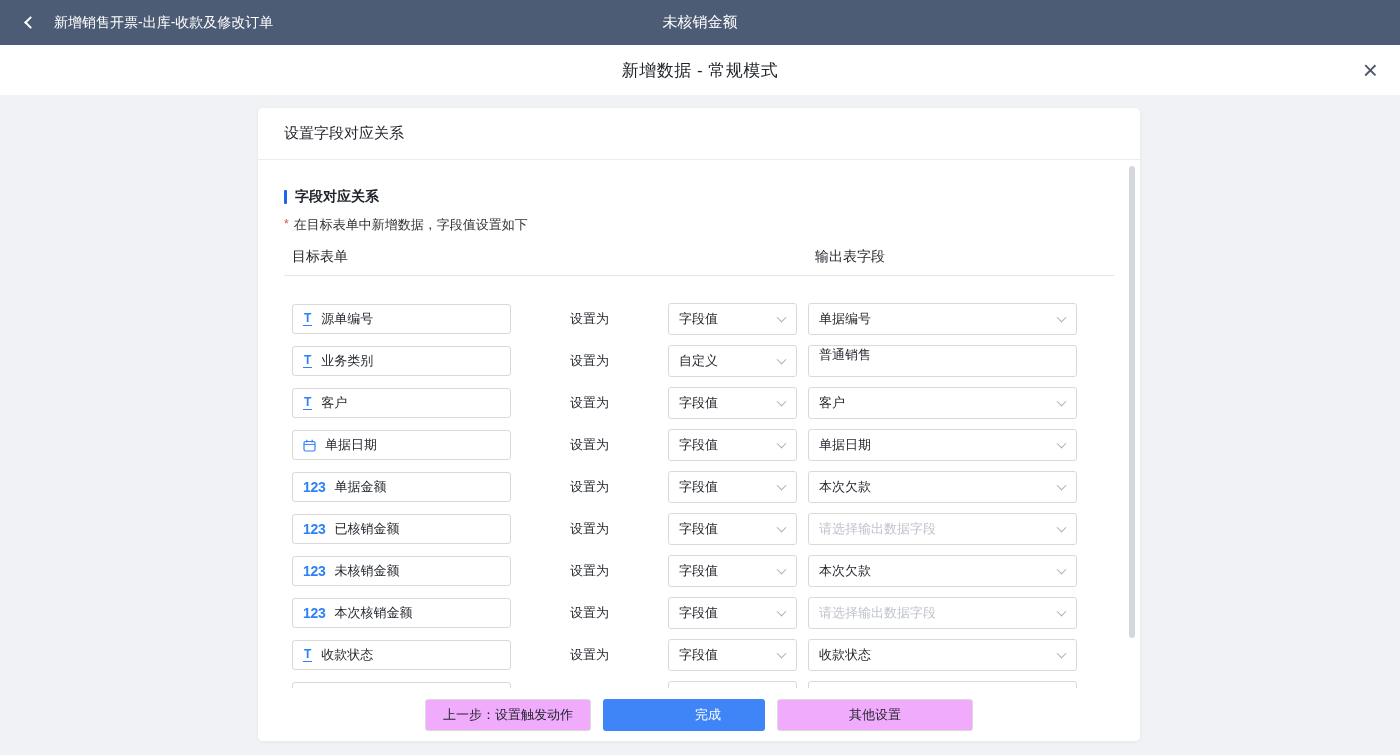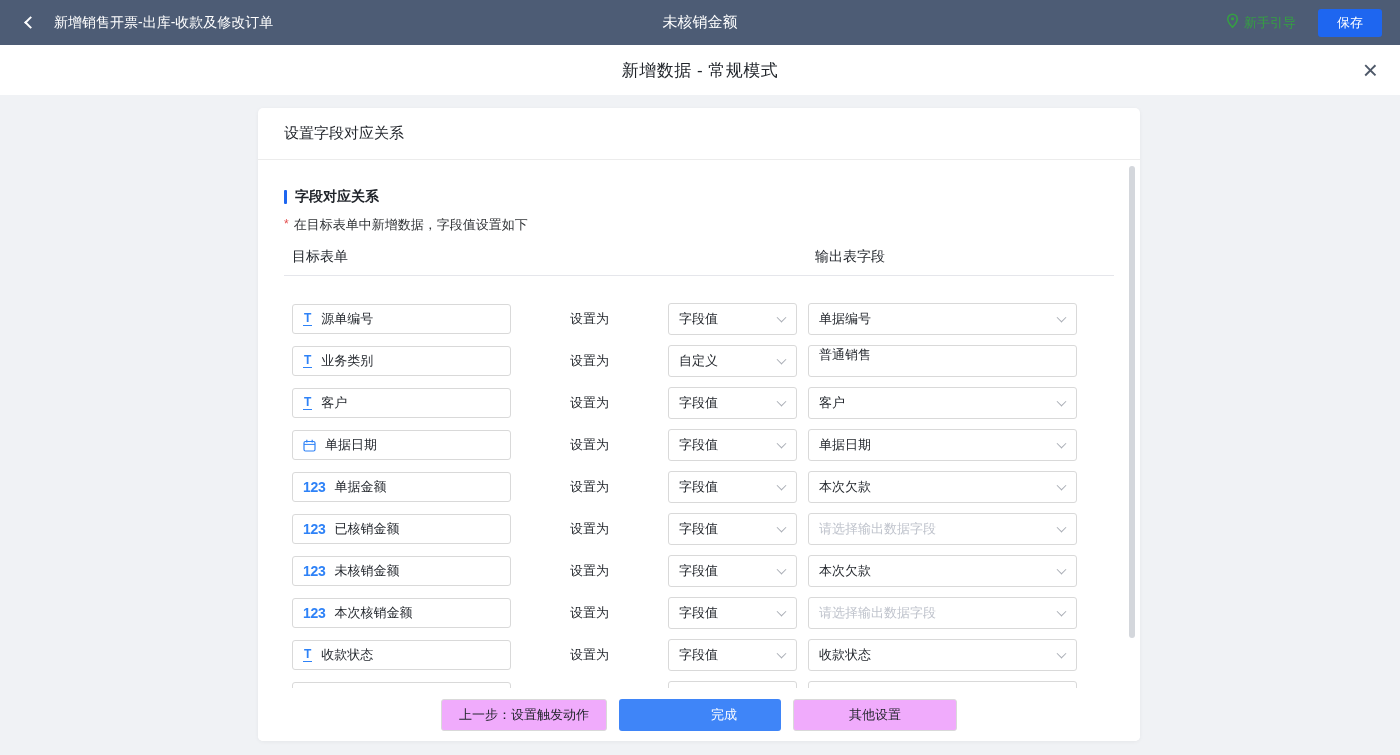--- a/index.html
+++ b/index.html
@@ -49,45 +49,33 @@
   .input-box{width:269px;height:32px;border:1px solid var(--border,#d9d9d9);border-radius:3px;display:flex;align-items:flex-start;padding:0 10px;font-size:13px;color:#1f2329;background:#fff;flex:none;cursor:text;}
   .chev{position:absolute;right:11px;top:50%;width:7px;height:7px;border-right:1.4px solid #a9adb5;border-bottom:1.4px solid #a9adb5;transform:translateY(-70%) rotate(45deg);}
   .sel-text{white-space:nowrap;overflow:hidden;}
   .placeholder{color:var(--placeholder,#bfc3cc);}
   .scroll-thumb{position:absolute;right:5px;top:6px;width:6px;height:472px;background:#d4d7dc;border-radius:3px;cursor:pointer;}
   .card-footer{height:53px;flex:none;display:flex;align-items:center;justify-content:center;gap:12px;background:#fff;border-radius:0 0 5px 5px;}
   .btn{height:32px;border-radius:3px;font-size:13px;display:flex;align-items:center;justify-content:center;cursor:pointer;border:1px solid transparent;font-family:inherit;background:#f0abfc;}
   .btn-outline{border-color:var(--border,#d9d9d9);color:#1f2329;}
   .btn-prev{padding:0 17px;}
   .btn-done{width:162px;background:var(--primary_btn,#3f85f8);color:#fff;padding-left:48px;}
-  .btn-other{width:164px;}
+  .btn-other{width:196px;}
 </style>
 </head>
 <body>
 
 <div class="topbar">
   <div class="tb-left">
     <div class="back-btn">
       <span class="back-chev"></span>
     </div>
     <span class="tb-title">新增销售开票-出库-收款及修改订单</span>
   </div>
   <div class="tb-center">未核销金额</div>
-  <div class="tb-right">
-    <div class="guide">
-      <span class="guide-icon">
-        <svg width="13" height="16" viewBox="0 0 14 17">
-          <path d="M7 1.2C4.1 1.2 1.9 3.5 1.9 6.3c0 3.6 5.1 8.9 5.1 8.9s5.1-5.3 5.1-8.9C12.1 3.5 9.9 1.2 7 1.2z" fill="none" stroke="#35a042" stroke-width="1.6"></path>
-          <circle cx="7" cy="6.2" r="1.8" fill="#35a042"></circle>
-        </svg>
-      </span>
-      <span>新手引导</span>
-    </div>
-    <button class="save-btn">保存</button>
-  </div>
 </div>
 
 <div class="modal-header">
   <span class="modal-title">新增数据 - 常规模式</span>
   <span class="close-btn">×</span>
 </div>
 
 <div class="content">
   <div class="card">
     <div class="card-header">设置字段对应关系</div>

